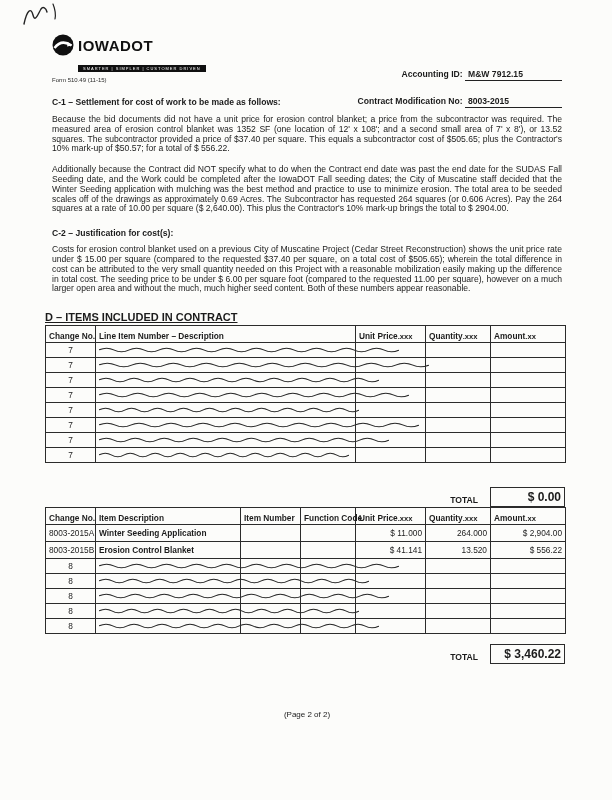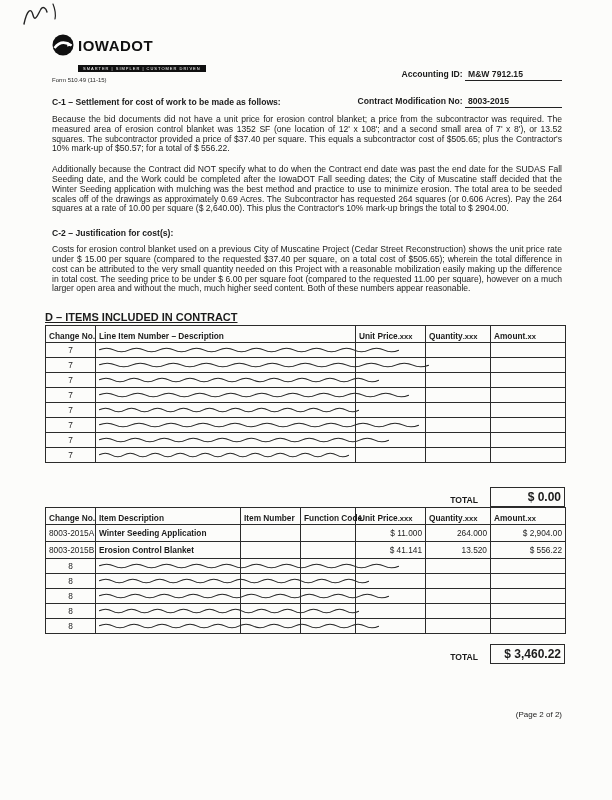--- a/index.html
+++ b/index.html
@@ -38,21 +38,21 @@
   .sq{position:absolute;left:3px;top:50%;transform:translateY(-50%);height:7px;z-index:2;pointer-events:none}
 
   
   .total-row{display:flex;justify-content:flex-end;align-items:flex-end;width:520px;margin-left:-7px}
   .total-row.gap-d{margin-top:24px}
   .total-row.gap-c{margin-top:10px}
   .total-label{font-size:8.6px;font-weight:bold;margin-right:12px;padding-bottom:2px}
   .total-box{width:75px;border:1px solid #2b2b2b;font-size:12px;font-weight:bold;text-align:right;
              padding:2px 3px;box-sizing:border-box;background:#fcfcfa}
 
-  .footer{text-align:right;font-size:8px;margin-top:46px}
+  .footer{text-align:center;font-size:8px;margin-top:46px}
 </style>
 </head>
 <body>
 
 <div class="page">
 
   <svg class="hand-marks" width="60" height="28" viewBox="0 0 60 28">
     <path d="M4 22 C7 8 11 5 13 13 C15 21 18 12 21 7 C23 4 26 6 27 10" fill="none" stroke="#222" stroke-width="1.4" stroke-linecap="round"></path>
     <path d="M33 2 C35 7 36 12 35 17" fill="none" stroke="#222" stroke-width="1.2" stroke-linecap="round"></path>
   </svg>

